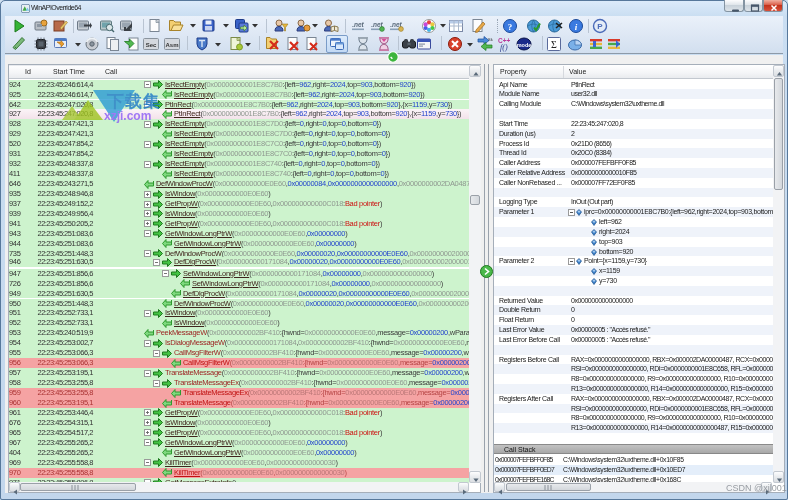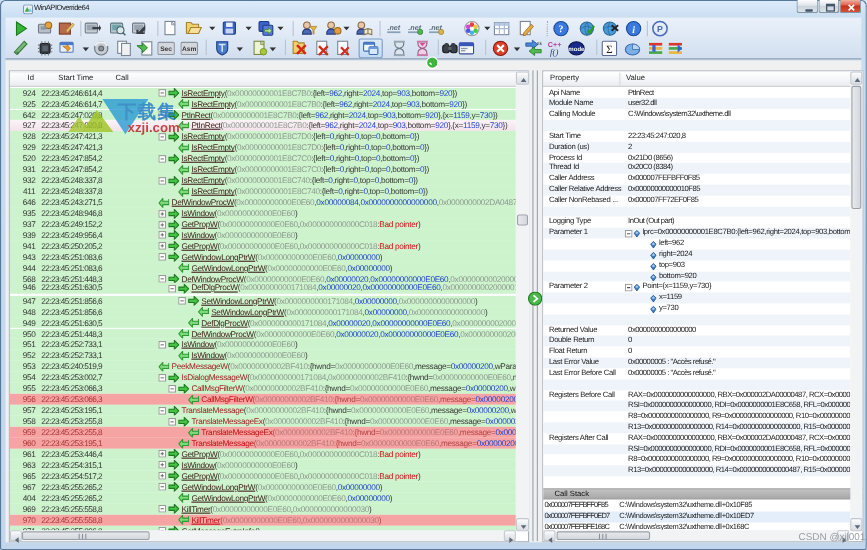--- a/index.html
+++ b/index.html
@@ -22,21 +22,21 @@
   background:linear-gradient(180deg,#ffffff 0%,#f4f5f7 60%,#e9ebee 100%); border-bottom:1px solid #c3c8cf;
   font-size:7px; color:#222; }
 .lrow { position:absolute; left:0; width:460px; height:9.95px; font-size:7.5px; letter-spacing:-0.3px;
   line-height:10px; white-space:nowrap; overflow:hidden; color:#333; }
 .rg { background:#cdf3cd; }
 .rs { background:linear-gradient(180deg,#fbf4f7 0%,#f3e2ea 100%); }
 .rr { background:#f5a3a3; color:#a33; }
 .rr .fn, .rr .fm { color:#c01212; }
 .rr .g { color:#bb7777; }
 .rr .ar { color:#b54444; }
-.idc { left:0px; width:35px; text-align:center; letter-spacing:-0.3px; }
+.idc { left:0px; width:35px; text-align:left; letter-spacing:-0.3px; }
 .tmc { left:28.5px; letter-spacing:-0.52px; font-size:7.5px; }
 .ct { top:0; }
 .fn { color:#40251d;text-decoration:underline; }
 .fm { color:#9b1c1c; }
 .ar { color:#3a3a3a; }
 .g { color:#8f9890; font-style:normal; }
 .b { color:#2244cc; font-style:normal; }
 .r { color:#cc1111; font-style:normal; }
 #rp { position:absolute; left:493px; top:64px; width:292px; height:429px; background:#fff;
   border:1px solid #a5aeb9; }
@@ -582,21 +582,21 @@
       </div>
 <div class="lrow rg" style="top:159.80px">
         <span class="abs idc">944</span>
         <span class="abs tmc">22:23:45:251:083,6</span>
         <svg class="abs" style="left:153px;top:0.5px" width="10" height="9">
           <polygon points="9.5,1 9.5,3 4,3 4,0.5 0.5,4.5 4,8.5 4,6 9.5,6" fill="#7ed87e" stroke="#2f9a2f" stroke-width="1"></polygon>
         </svg>
         <span class="abs ct" style="left:165px"><span class="fn">GetWindowLongPtrW</span><span class="ar">(<i class="g">0x00000000000E0E60</i>,<i class="b">0x00000000</i>)</span></span>
       </div>
 <div class="lrow rg" style="top:169.75px">
-        <span class="abs idc">568</span>
+        <span class="abs idc">735</span>
         <span class="abs tmc">22:23:45:251:448,3</span>
         <svg class="abs" style="left:135px;top:1.5px" width="7" height="7">
           <rect x="0.5" y="0.5" width="6" height="6" fill="#fff" stroke="#9a9a9a"></rect>
           <g stroke="#666" stroke-width="0.9">
             <line x1="2" y1="3.5" x2="5" y2="3.5"></line>
           </g>
         </svg>
         <svg class="abs" style="left:144px;top:0.5px" width="10" height="9">
           <polygon points="0.5,3 5.5,3 5.5,0.5 9.5,4.5 5.5,8.5 5.5,6 0.5,6" fill="#44c344" stroke="#1e7a1e" stroke-width="1"></polygon>
         </svg>
@@ -624,21 +624,21 @@
           <g stroke="#666" stroke-width="0.9">
             <line x1="2" y1="3.5" x2="5" y2="3.5"></line>
           </g>
         </svg>
         <svg class="abs" style="left:162px;top:0.5px" width="10" height="9">
           <polygon points="0.5,3 5.5,3 5.5,0.5 9.5,4.5 5.5,8.5 5.5,6 0.5,6" fill="#44c344" stroke="#1e7a1e" stroke-width="1"></polygon>
         </svg>
         <span class="abs ct" style="left:174px"><span class="fn">SetWindowLongPtrW</span><span class="ar">(<i class="g">0x0000000000171084</i>,<i class="b">0x00000000</i>,<i class="g">0x0000000000000000</i>)</span></span>
       </div>
 <div class="lrow rg" style="top:199.60px">
-        <span class="abs idc">948</span>
+        <span class="abs idc">726</span>
         <span class="abs tmc">22:23:45:251:856,6</span>
         <svg class="abs" style="left:171px;top:0.5px" width="10" height="9">
           <polygon points="9.5,1 9.5,3 4,3 4,0.5 0.5,4.5 4,8.5 4,6 9.5,6" fill="#7ed87e" stroke="#2f9a2f" stroke-width="1"></polygon>
         </svg>
         <span class="abs ct" style="left:183px"><span class="fn">SetWindowLongPtrW</span><span class="ar">(<i class="g">0x0000000000171084</i>,<i class="b">0x00000000</i>,<i class="g">0x0000000000000000</i>)</span></span>
       </div>
 <div class="lrow rg" style="top:209.55px">
         <span class="abs idc">949</span>
         <span class="abs tmc">22:23:45:251:630,5</span>
         <svg class="abs" style="left:162px;top:0.5px" width="10" height="9">
@@ -773,21 +773,21 @@
             <line x1="2" y1="3.5" x2="5" y2="3.5"></line>
             <line x1="3.5" y1="2" x2="3.5" y2="5"></line>
           </g>
         </svg>
         <svg class="abs" style="left:144px;top:0.5px" width="10" height="9">
           <polygon points="0.5,3 5.5,3 5.5,0.5 9.5,4.5 5.5,8.5 5.5,6 0.5,6" fill="#44c344" stroke="#1e7a1e" stroke-width="1"></polygon>
         </svg>
         <span class="abs ct" style="left:156px"><span class="fn">GetPropW</span><span class="ar">(<i class="g">0x00000000000E0E60</i>,<i class="g">0x000000000000C018</i>:<i class="r">Bad pointer</i>)</span></span>
       </div>
 <div class="lrow rg" style="top:338.90px">
-        <span class="abs idc">963</span>
+        <span class="abs idc">676</span>
         <span class="abs tmc">22:23:45:254:315,1</span>
         <svg class="abs" style="left:135px;top:1.5px" width="7" height="7">
           <rect x="0.5" y="0.5" width="6" height="6" fill="#fff" stroke="#9a9a9a"></rect>
           <g stroke="#666" stroke-width="0.9">
             <line x1="2" y1="3.5" x2="5" y2="3.5"></line>
             <line x1="3.5" y1="2" x2="3.5" y2="5"></line>
           </g>
         </svg>
         <svg class="abs" style="left:144px;top:0.5px" width="10" height="9">
           <polygon points="0.5,3 5.5,3 5.5,0.5 9.5,4.5 5.5,8.5 5.5,6 0.5,6" fill="#44c344" stroke="#1e7a1e" stroke-width="1"></polygon>
@@ -1118,16 +1118,16 @@
  <polyline points="3.6,6 5.4,7.8 8.6,4. " fill="none" stroke="#fff" stroke-width="1.4"></polyline>
 </svg>
 
 <div class="abs" style="left:0;top:0;opacity:0.8">
  <svg class="abs" style="left:60px;top:86px" width="80" height="40">
   <polygon points="33,4 75,4 54,36" fill="#2b9bd4"></polygon>
   <polygon points="2,34 12,20 22,34" fill="#a6c832"></polygon>
   <polygon points="14,34 28,14 43,34" fill="#9ec41e"></polygon>
  </svg>
  <div class="abs" style="left:107px;top:90px;font-size:17px;font-weight:bold;color:#1d78c8;letter-spacing:1px">下载集</div>
- <div class="abs" style="left:116px;top:109px;font-size:12px;font-weight:bold;color:#b91c1c">xzji.com</div>
+ <div class="abs" style="left:104px;top:109px;font-size:12px;font-weight:bold;color:#8b5cf6">xzji.com</div>
 </div>
 
 <div class="abs" style="left:726px;top:483px;font-size:9px;color:#8f949a;opacity:0.9">CSDN @xjl001</div>
 
 </body></html>

